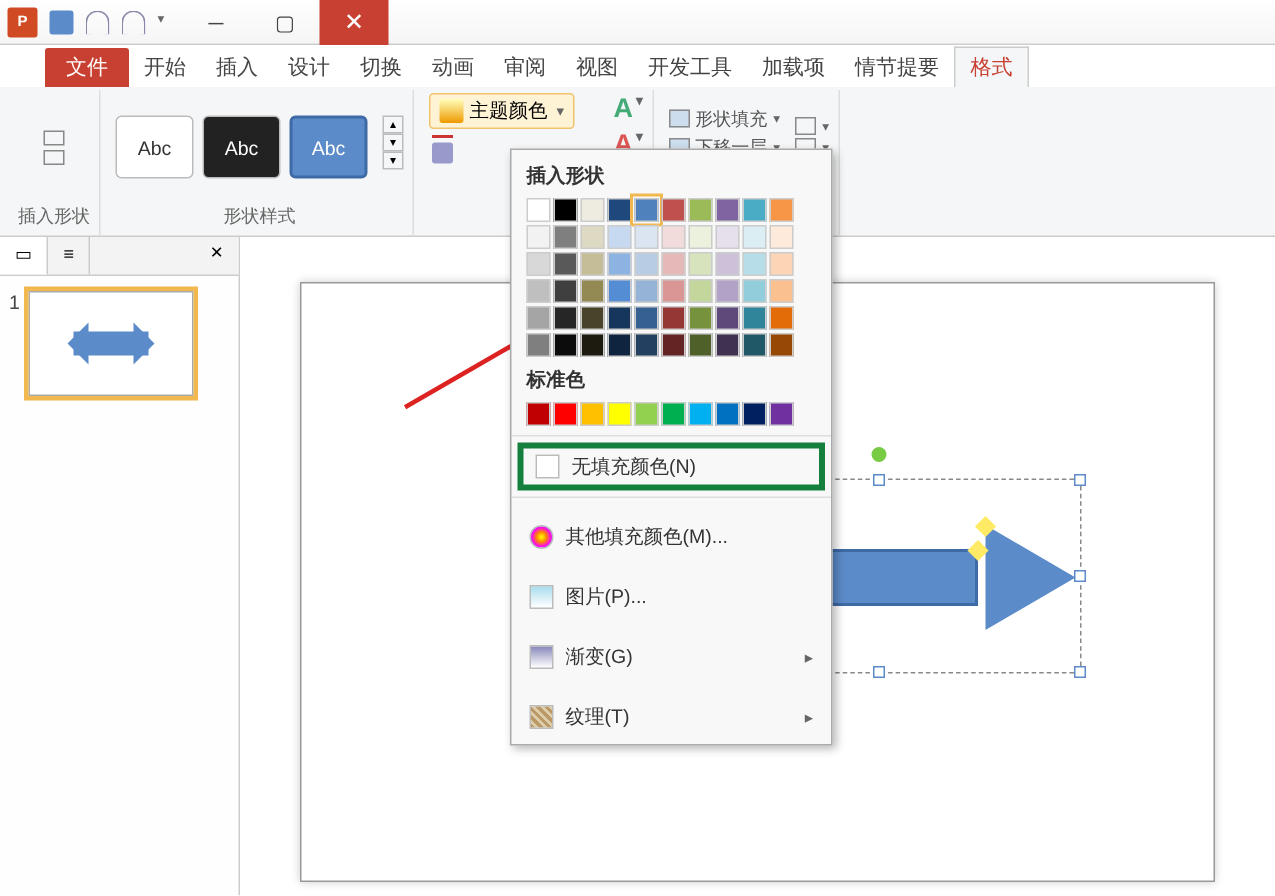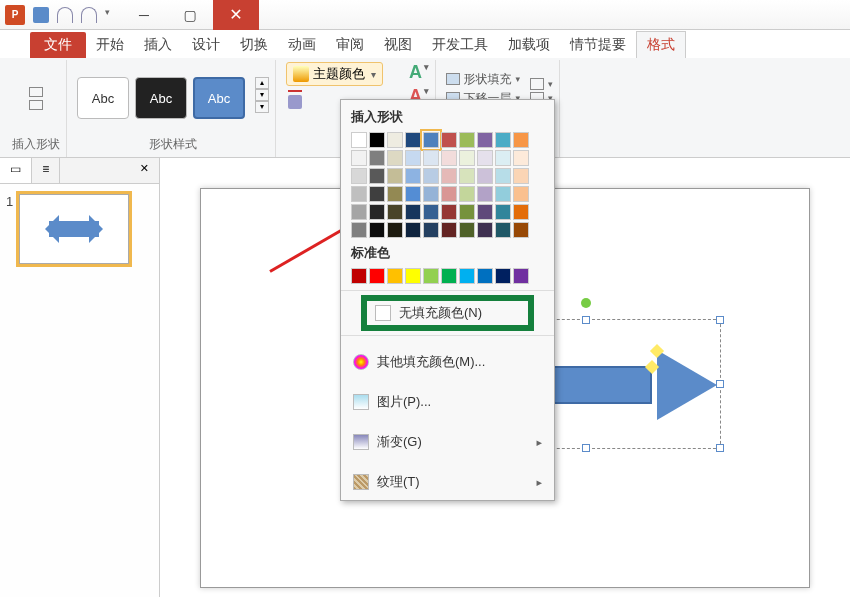--- a/index.html
+++ b/index.html
@@ -76,21 +76,21 @@
 .red-arrow { position:absolute; left:270px; top:270px; width:110px; height:3px; background:#d22; transform:rotate(-30deg); transform-origin:left; }
 .red-arrow::after { content:""; position:absolute; right:-2px; top:-7px; border:8px solid transparent; border-left:14px solid #d22; }
 
 .dropdown { position:absolute; left:340px; top:99px; width:215px; background:#f8f8f8; border:1px solid #aaa; box-shadow:2px 2px 6px rgba(0,0,0,0.3); padding:4px 0; z-index:100; }
 .dd-section-title { font-size:13px; font-weight:bold; padding:4px 10px; color:#333; }
 .color-grid { display:grid; grid-template-columns:repeat(10, 16px); gap:2px; padding:2px 10px; }
 .color-cell { width:16px; height:16px; border:1px solid #ccc; }
 .color-cell.sel { outline:2px solid #f0b84e; outline-offset:1px; }
 .dd-sep { height:1px; background:#ddd; margin:4px 0; }
 .dd-item { display:flex; align-items:center; gap:8px; padding:5px 12px; font-size:13px; color:#333;margin-top:12px; }
-.dd-item.hl { border:6px solid #15803d; margin:2px 20px; padding:3px 8px; }
+.dd-item.hl { border:4px solid #15803d; margin:2px 4px; padding:3px 8px; }
 .dd-item .ic { width:16px; height:16px; border:1px solid #bbb; }
 .dd-item .ic.none { background:#fff; }
 .dd-item .ic.more { background:radial-gradient(circle,#ff0,#f80,#f0f,#08f); border-radius:50%; }
 .dd-item .ic.pic { background:linear-gradient(#ade,#fff); }
 .dd-item .ic.grad { background:linear-gradient(#88b,#fff); }
 .dd-item .ic.tex { background:repeating-linear-gradient(45deg,#b96,#b96 2px,#dca 2px,#dca 4px); }
 .dd-item.has-sub::after { content:"▸"; margin-left:auto; font-size:11px; color:#666; }
 </style>
 </head>
 <body>

